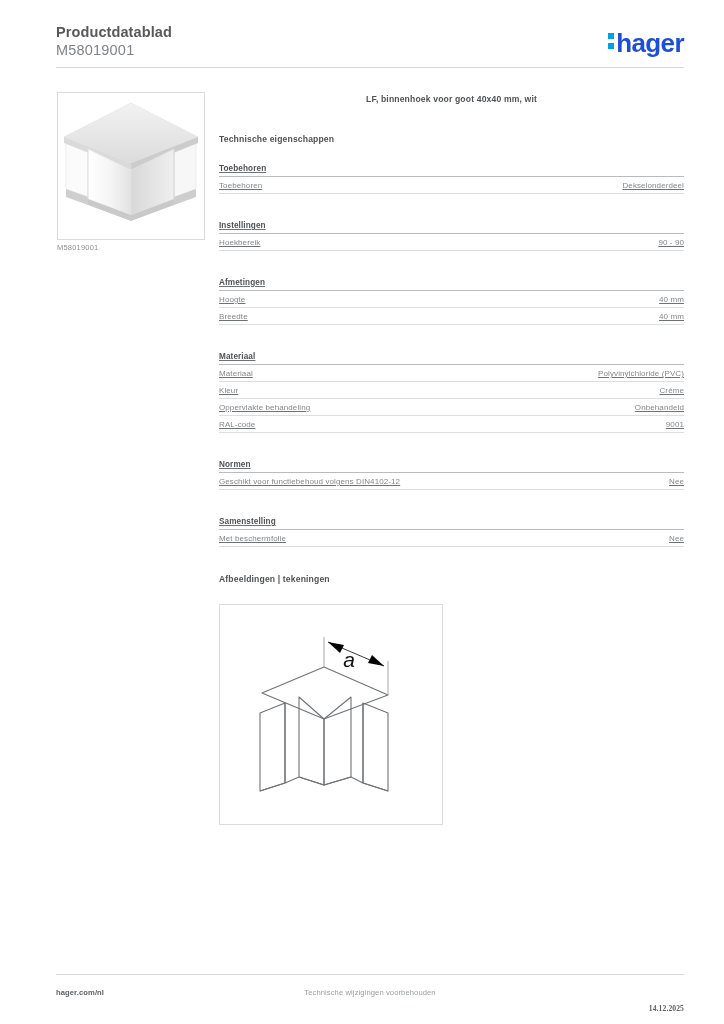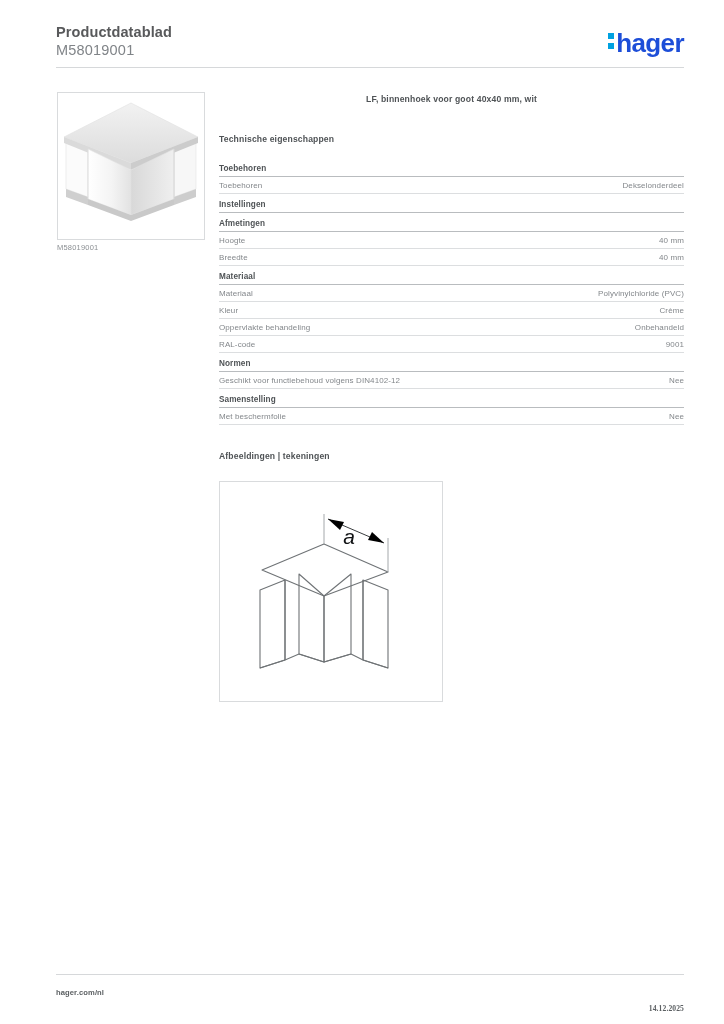--- a/index.html
+++ b/index.html
@@ -123,21 +123,22 @@
     text-align: center;
   }
   .tech-head {
     font-size: 8.6px;
     font-weight: bold;
     color: #4f5356;
     letter-spacing: 0.15px;
     margin-bottom: 20px;
   }
   .spec-group {
-    margin-bottom: 6px;
+    margin-bottom: 27px;
+    text-decoration: underline;
   }
   .group-title {
     font-size: 8.2px;
     font-weight: bold;
     color: #4f5356;
     letter-spacing: 0.1px;
     padding-bottom: 3px;
     border-bottom: 1px solid #b9bcbf;
   }
   .spec-row {
@@ -272,20 +273,24 @@
     <div id="groups">
         <div class="spec-group">
           <div class="group-title">Toebehoren</div>
           <div class="spec-row">
             <span class="spec-label">Toebehoren</span>
             <span class="spec-value">Dekselonderdeel</span>
           </div>
         </div>
         <div class="spec-group">
           <div class="group-title">Instellingen</div>
+          <div class="spec-row">
+            <span class="spec-label">Hoekbereik</span>
+            <span class="spec-value">90 - 90</span>
+          </div>
         </div>
         <div class="spec-group">
           <div class="group-title">Afmetingen</div>
           <div class="spec-row">
             <span class="spec-label">Hoogte</span>
             <span class="spec-value">40 mm</span>
           </div>
           <div class="spec-row">
             <span class="spec-label">Breedte</span>
             <span class="spec-value">40 mm</span>
@@ -361,16 +366,17 @@
         <polygon points="164,61 148,58 152,50" fill="#000000"></polygon>
 
         <text id="dim-label" x="129" y="62" font-family="'Liberation Sans', sans-serif" font-size="21" font-style="italic" fill="#111315" text-anchor="middle">a</text>
       </svg>
     </div>
   </div>
 
   <div class="footer-rule"></div>
   <div class="footer">
     <span class="footer-left">hager.com/nl</span>
+    <span class="footer-center">Technische wijzigingen voorbehouden</span>
     <span class="footer-right">14.12.2025</span>
   </div>
 
 </div>
 
 </body></html>

